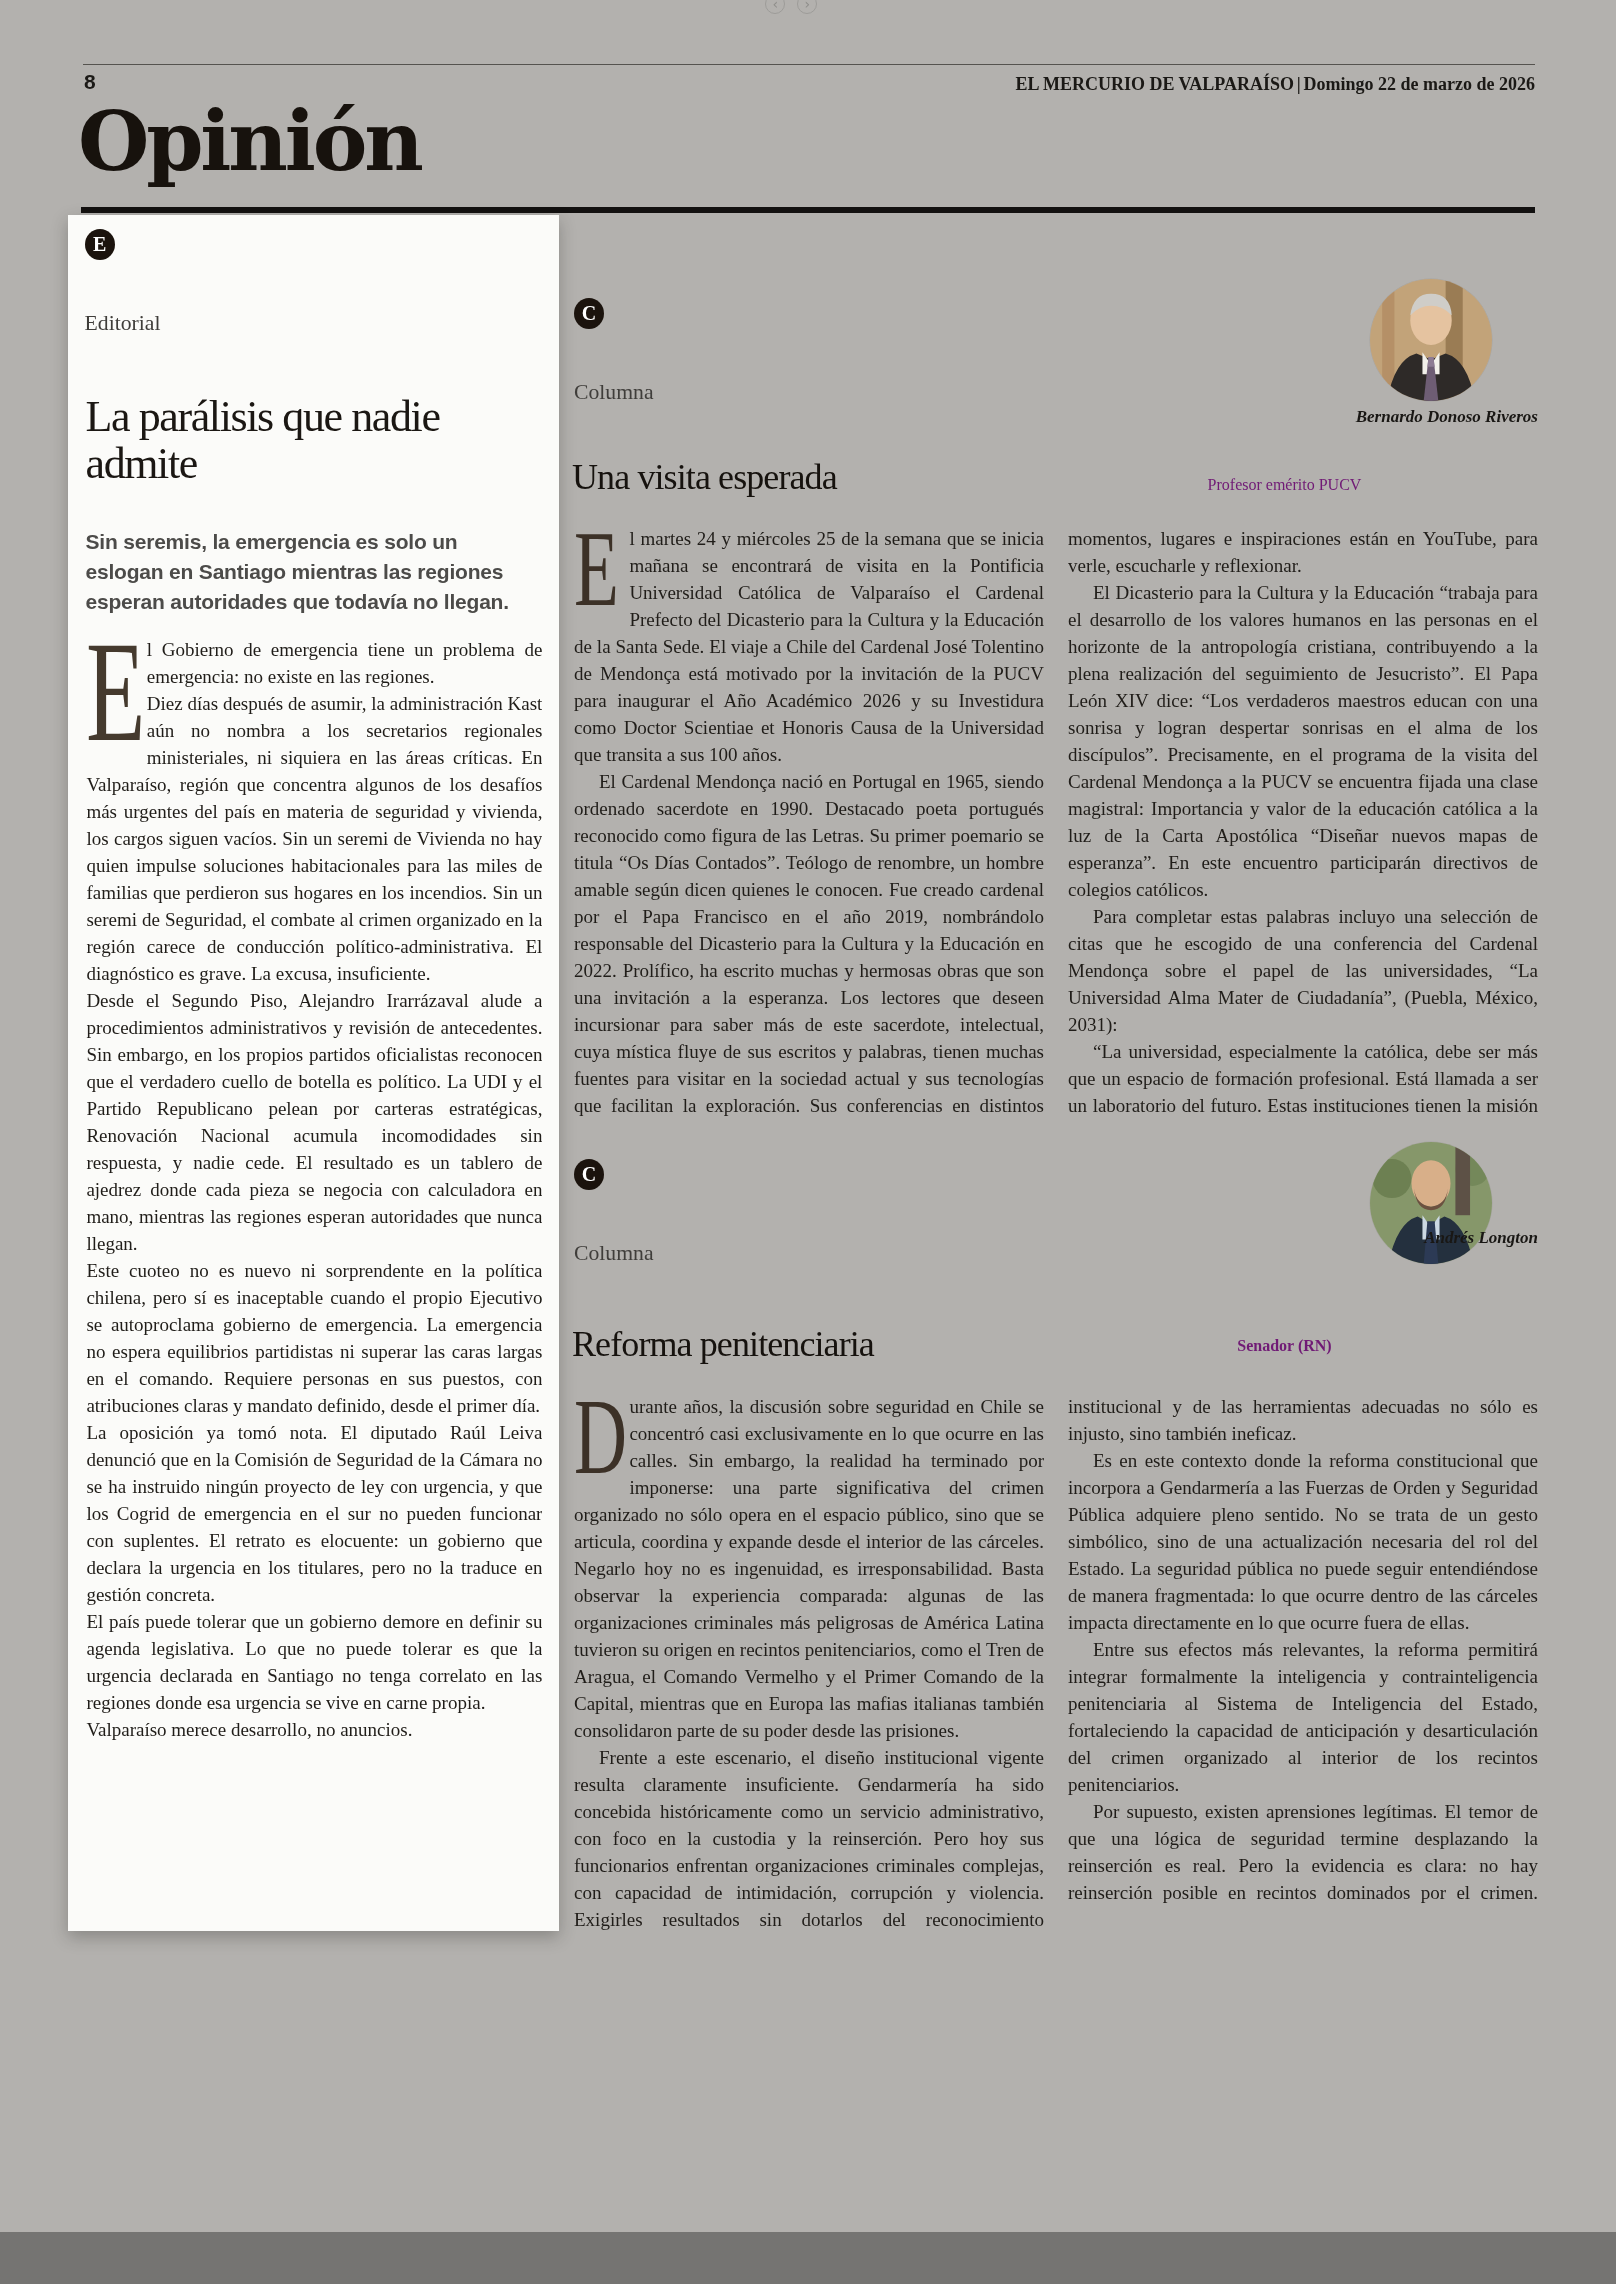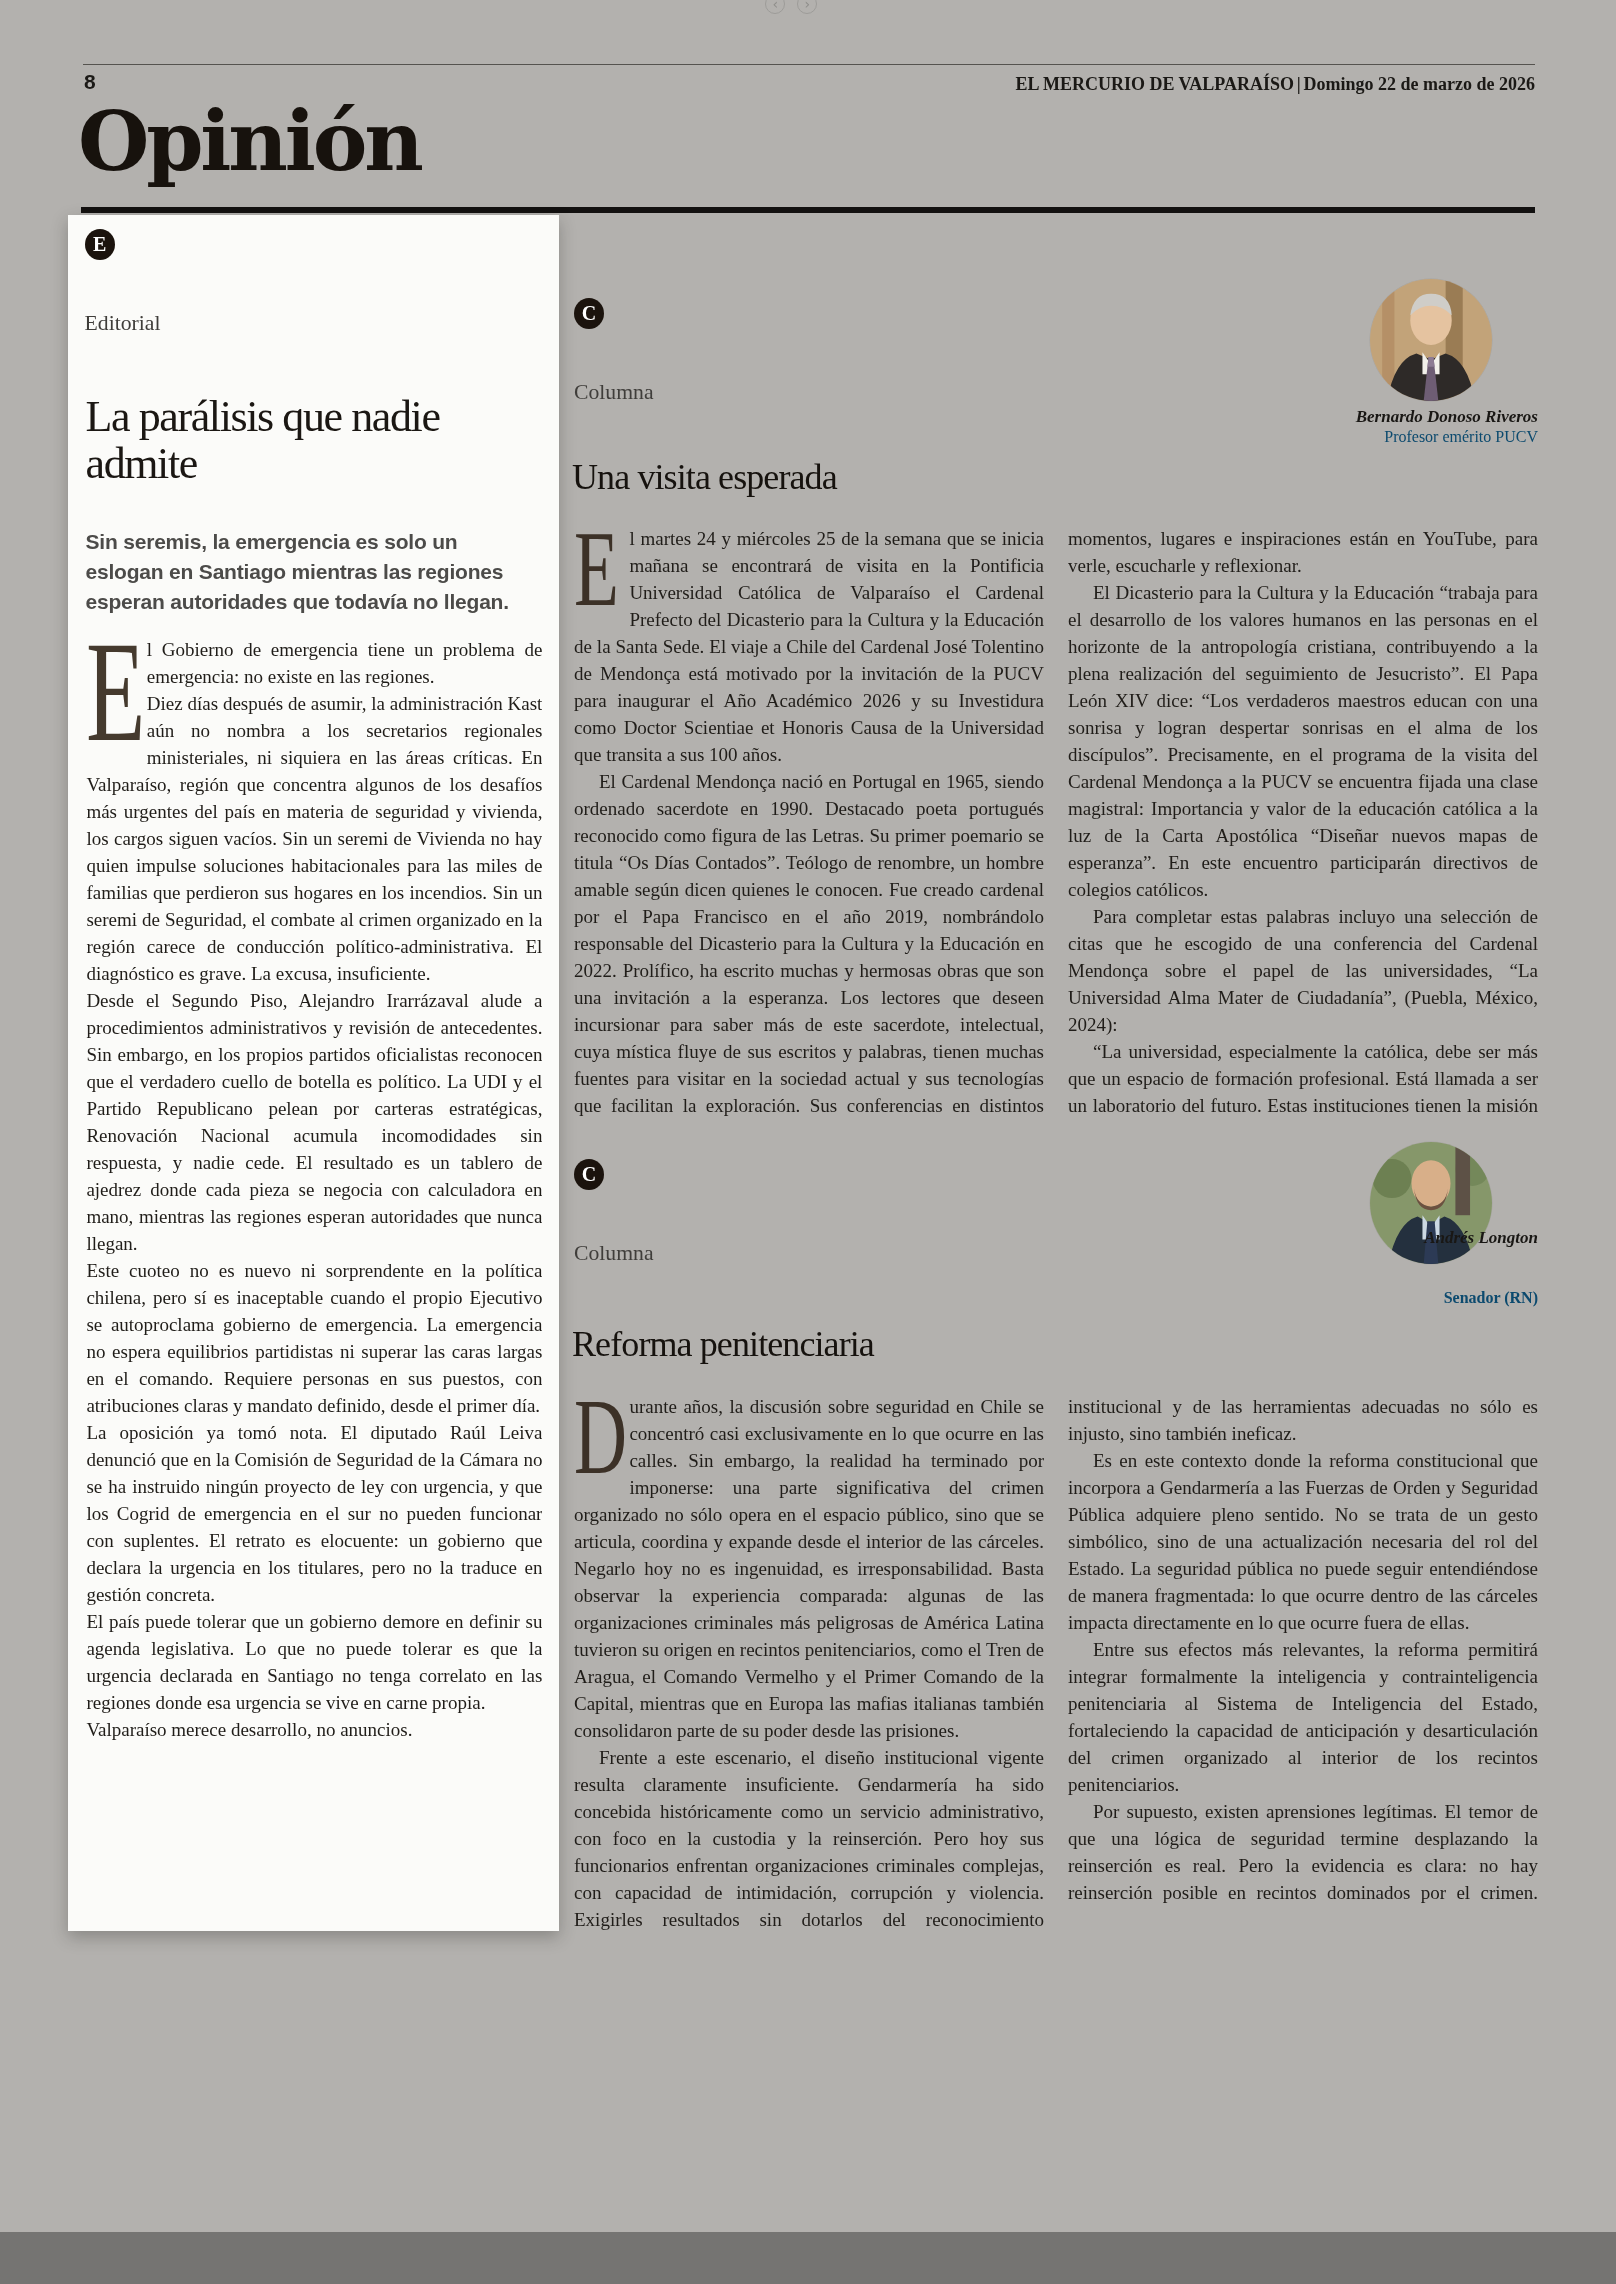--- a/index.html
+++ b/index.html
@@ -45,22 +45,22 @@
   .body1{left:574px;top:525px;height:613px;}
   .body2{left:574px;top:1393px;height:548px;}
 
   .article-title{position:absolute;font:400 36px "Liberation Serif",serif;letter-spacing:-0.9px;color:#16120e;line-height:1;}
 
   .photo{position:absolute;width:122px;height:122px;border-radius:50%;overflow:hidden;
     box-shadow:0 0 0 0.5px rgba(0,0,0,.08);}
   .photo svg{display:block;width:100%;height:100%;}
   .author-name{position:absolute;left:1031px;width:507px;text-align:right;
     font:italic 700 17px "Liberation Serif",serif;color:#191714;}
-  .author-role{position:absolute;left:1031px;width:507px;text-align:right;
-    font:400 16px "Liberation Serif",serif;color:#0c4a6e;}
+  .author-role{position:absolute;left:1031px;width:507px;text-align:center;
+    font:400 16px "Liberation Serif",serif;color:#701a75;margin-top:48px;}
 
   
   .dropcap{float:left;position:relative;width:48px;height:79px;margin:3.7px 7.4px 0 0;}
   .dropcap .dc-inner{position:absolute;left:0;top:0;display:block;
     font:400 108px/79px "Liberation Serif",serif;transform:scaleX(.68);transform-origin:0 0;color:#3c3127;}
   .editorial-body .dropcap{width:53px;height:106px;}
   .editorial-body .dropcap .dc-inner{font-size:143px;line-height:104px;color:#453a2e;}
 
   .bottom-band{position:absolute;left:0;top:2232px;width:1616px;height:52px;background:#757472;}
 </style>
@@ -125,21 +125,21 @@
   <div class="author-name" style="top:407px;">Bernardo Donoso Riveros</div>
   <div class="author-role" style="top:428px;">Profesor emérito PUCV</div>
 
   <div class="article-title" style="left:572px;top:459px;">Una visita esperada</div>
   <div class="body colbody body1">
       <p><span class="dropcap">
           <span class="dc-inner">E</span>
         </span>l martes 24 y miércoles 25 de la semana que se inicia mañana se encontrará de visita en la Pontificia Universidad Católica de Valparaíso el Cardenal Prefecto del Dicasterio para la Cultura y la Educación de la Santa Sede. El viaje a Chile del Cardenal José Tolentino de Mendonça está motivado por la invitación de la PUCV para inaugurar el Año Académico 2026 y su Investidura como Doctor Scientiae et Honoris Causa de la Universidad que transita a sus 100 años.</p>
       <p class="ind">El Cardenal Mendonça nació en Portugal en 1965, siendo ordenado sacerdote en 1990. Destacado poeta portugués reconocido como figura de las Letras. Su primer poemario se titula “Os Días Contados”. Teólogo de renombre, un hombre amable según dicen quienes le conocen. Fue creado cardenal por el Papa Francisco en el año 2019, nombrándolo responsable del Dicasterio para la Cultura y la Educación en 2022. Prolífico, ha escrito muchas y hermosas obras que son una invitación a la esperanza. Los lectores que deseen incursionar para saber más de este sacerdote, intelectual, cuya mística fluye de sus escritos y palabras, tienen muchas fuentes para visitar en la sociedad actual y sus tecnologías que facilitan la exploración. Sus conferencias en distintos momentos, lugares e inspiraciones están en YouTube, para verle, escucharle y reflexionar.</p>
       <p class="ind">El Dicasterio para la Cultura y la Educación “trabaja para el desarrollo de los valores humanos en las personas en el horizonte de la antropología cristiana, contribuyendo a la plena realización del seguimiento de Jesucristo”. El Papa León XIV dice: “Los verdaderos maestros educan con una sonrisa y logran despertar sonrisas en el alma de los discípulos”. Precisamente, en el programa de la visita del Cardenal Mendonça a la PUCV se encuentra fijada una clase magistral: Importancia y valor de la educación católica a la luz de la Carta Apostólica “Diseñar nuevos mapas de esperanza”. En este encuentro participarán directivos de colegios católicos.</p>
-      <p class="ind">Para completar estas palabras incluyo una selección de citas que he escogido de una conferencia del Cardenal Mendonça sobre el papel de las universidades, “La Universidad Alma Mater de Ciudadanía”, (Puebla, México, 2024):</p>
+      <p class="ind">Para completar estas palabras incluyo una selección de citas que he escogido de una conferencia del Cardenal Mendonça sobre el papel de las universidades, “La Universidad Alma Mater de Ciudadanía”, (Puebla, México, 2031):</p>
       <p class="ind">“La universidad, especialmente la católica, debe ser más que un espacio de formación profesional. Está llamada a ser un laboratorio del futuro. Estas instituciones tienen la misión de formar personas capaces de enfrentar el cambio de época con espíritu crítico, sentido ético y compromiso social”. “Nuestra red de universidades católicas tiene como misión garantizar la presencia pública, estable y universal del pensamiento cristiano. Deben formar egresados que sean profesionales competentes y ciudadanos comprometidos, guiados por los valores del humanismo cristiano”. “Las universidades católicas son comunidades comprometidas con la búsqueda de la verdad, en términos académicos y en la formación de una ciudadanía integral, donde la libertad, la dignidad y la verdad de la persona humana sean plenamente respetadas”. “Las universidades tienen la responsabilidad de acoger a los jóvenes, ayudarlos a encontrar sentido en sus vidas y prepararlos para enfrentar el futuro con esperanza”. Desde este Viejo Puerto sale una voz al mundo.</p>
     </div>
 
   <div class="badge" style="left:574px;top:1159px;">
     <span>C</span>
   </div>
   <div class="kicker" style="left:574px;top:1198px;">Columna</div>
 
   <div class="photo" style="left:1370px;top:1142px;">
     <svg viewBox="0 0 100 100">

